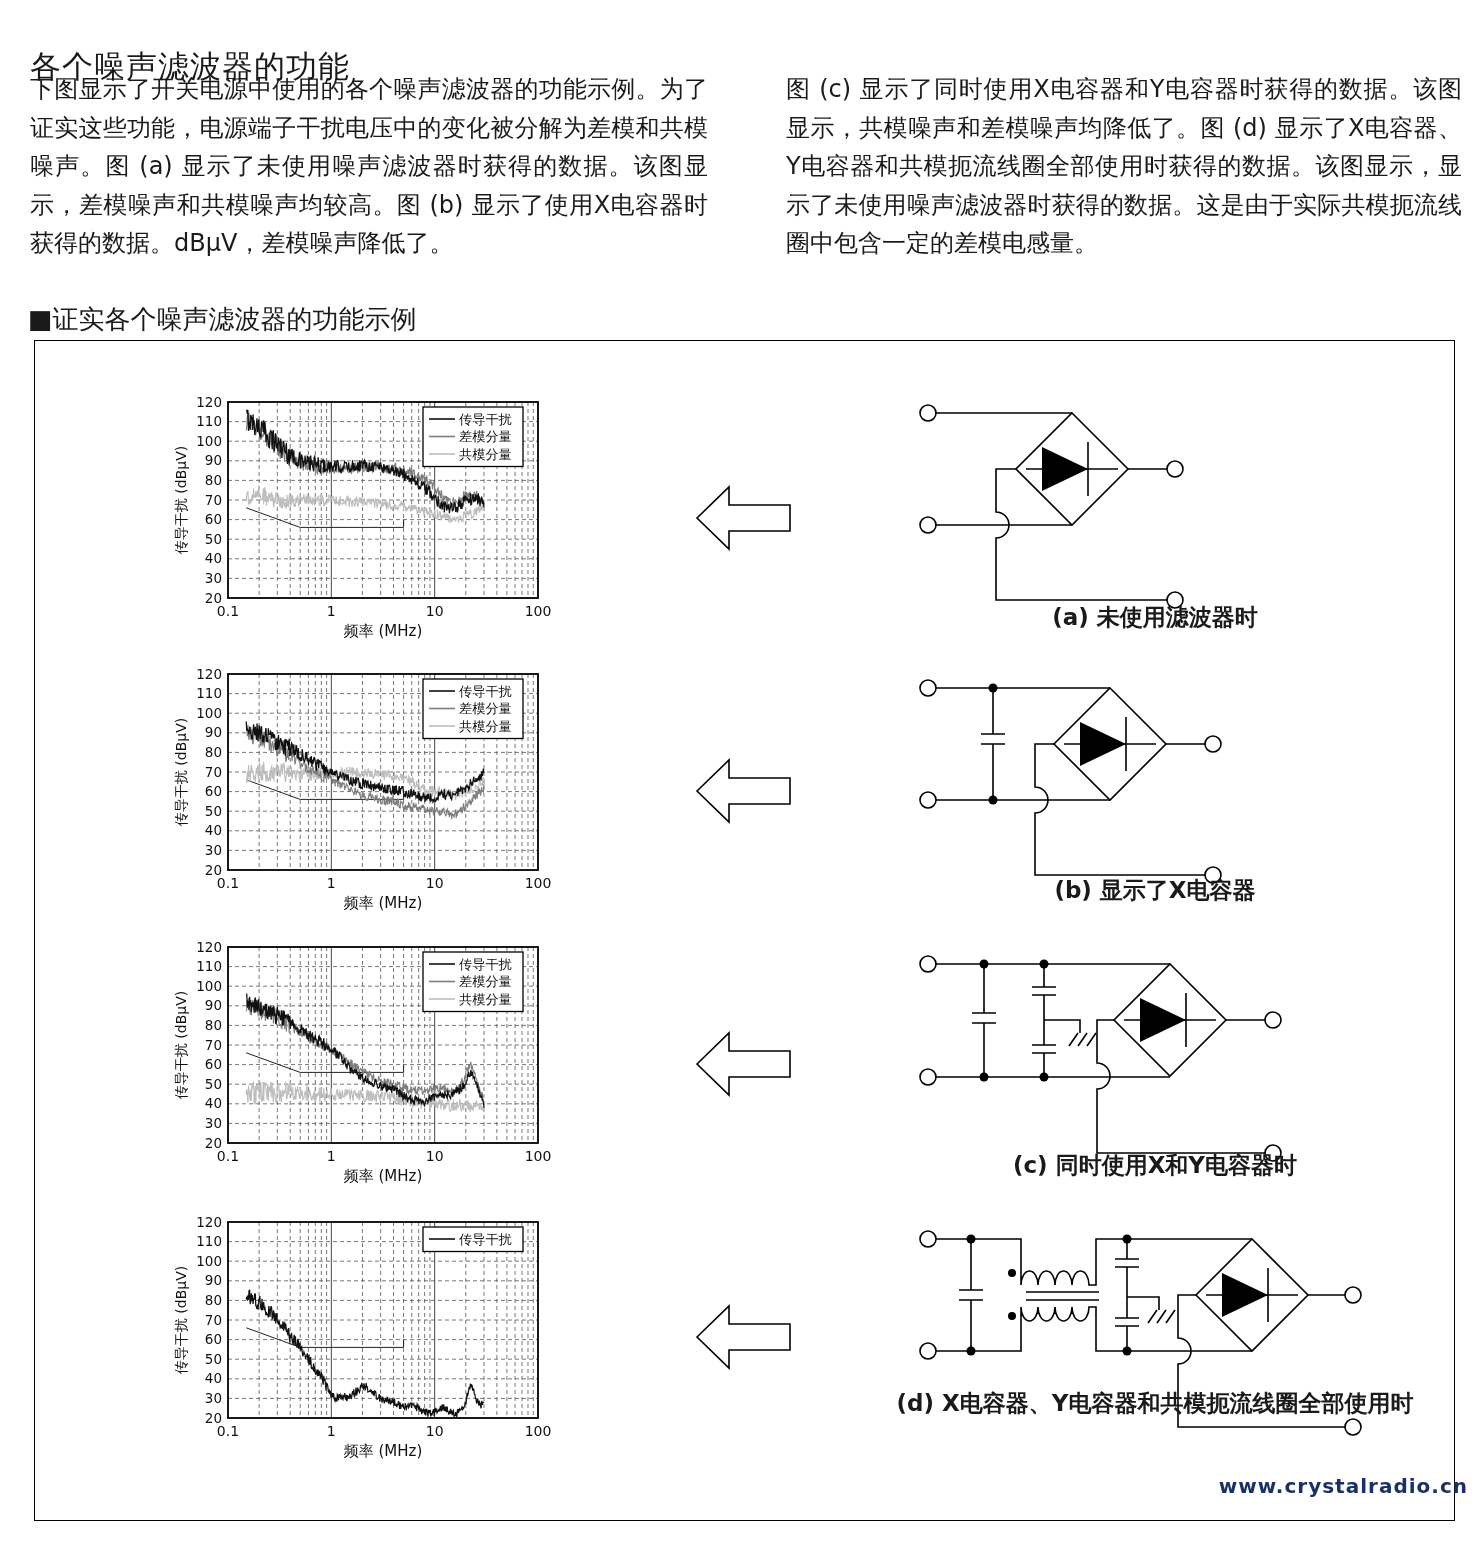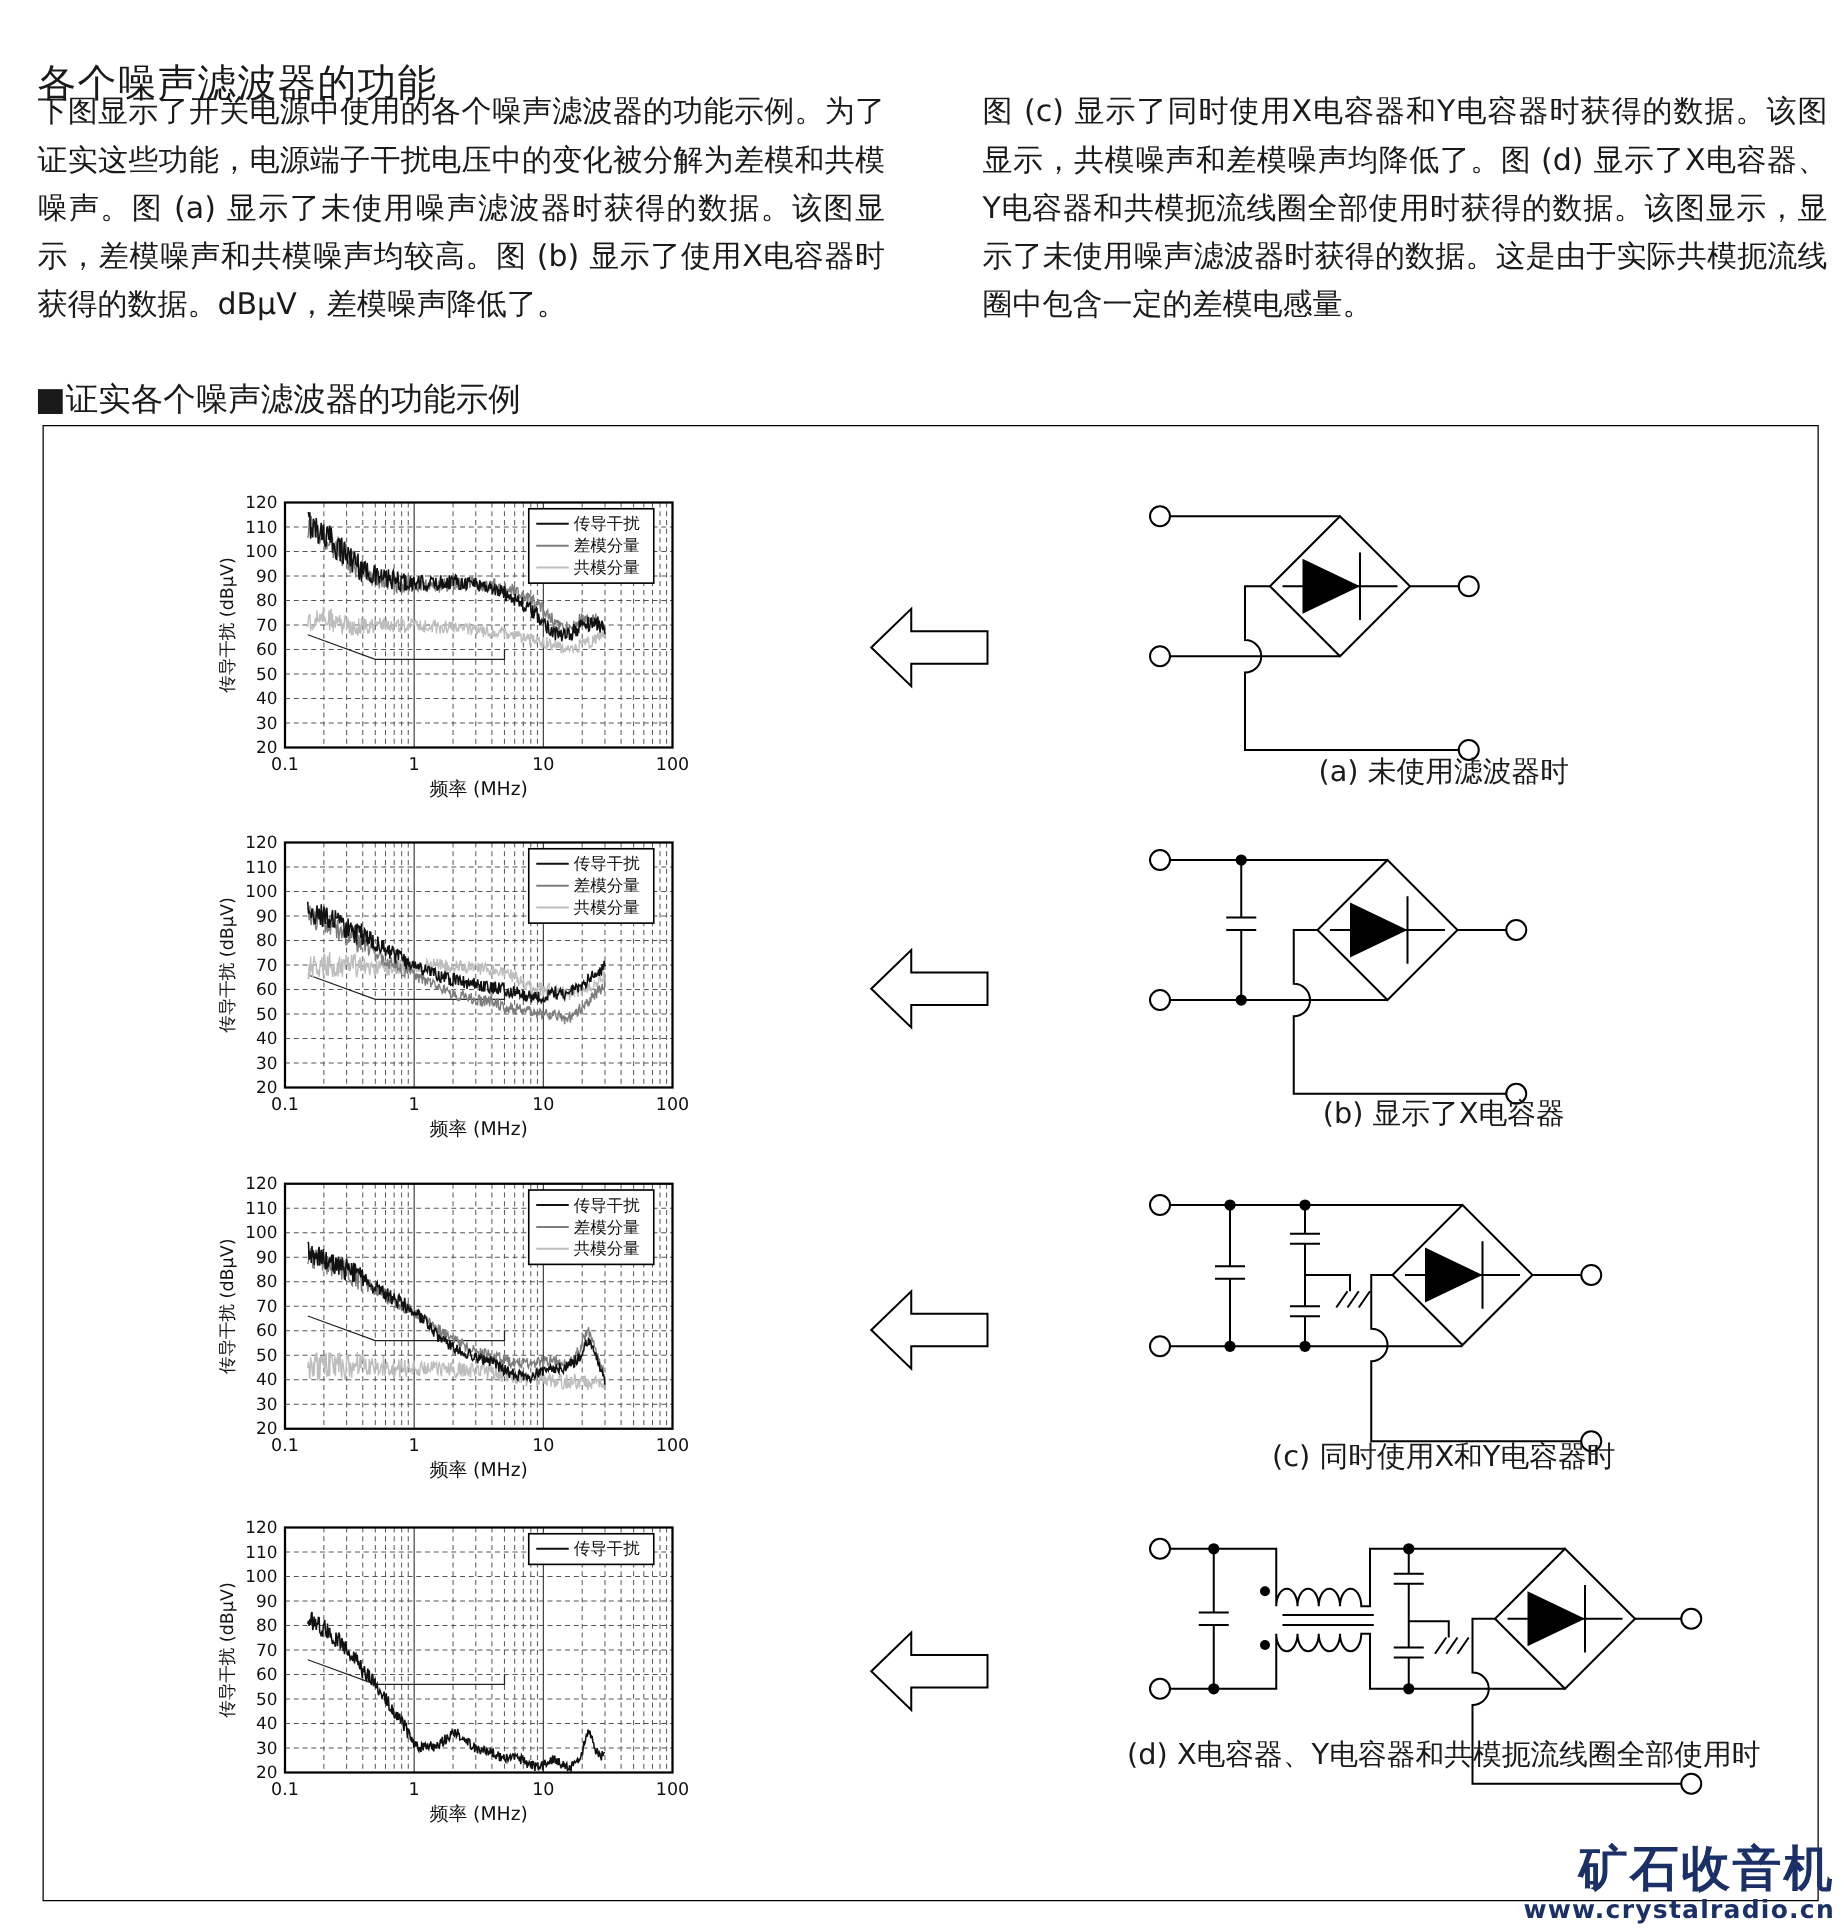--- a/index.html
+++ b/index.html
@@ -8,21 +8,21 @@
   .abs{position:absolute;}
   .page-title{left:30px;top:22px;font-size:31px;letter-spacing:1px;margin-top:24px;}
   .intro{top:70px;width:678px;font-size:24px;line-height:38.5px;text-align:justify;}
   .intro-left{left:30px;}
   .intro-right{left:786px;width:676px;}
   .section-header{left:28px;top:302px;font-size:26px;}
   .figure-box{left:34px;top:340px;width:1419px;height:1179px;border:1.5px solid #000;}
   .chart{left:170px;width:390px;height:250px;}
   .arrow{left:693px;width:100px;height:80px;}
   .circuit{left:890px;width:530px;}
-  .caption{left:890px;width:530px;text-align:center;font-size:23px;}
+  .caption{left:890px;width:530px;text-align:center;font-size:23px;font-weight:bold;}
   .ck{stroke:#000;stroke-width:1.6;fill:none;}
   .term{fill:#fff;stroke:#000;stroke-width:1.6;}
   .dot{fill:#000;stroke:none;}
   .fillblk{fill:#000;stroke:none;}
   .watermark{left:1150px;top:1476px;width:318px;text-align:right;line-height:1.05;}
   .wm-name{font-size:39px;font-weight:bold;letter-spacing:2px;}
   .wm-url{font-size:20px;font-weight:bold;letter-spacing:1px;}
 </style>
 </head>
 <body>
@@ -413,15 +413,14 @@
   <circle class="term" cx="463" cy="85" r="8"></circle>
   <circle class="term" cx="463" cy="217" r="8"></circle>
 </svg>
 
 <div class="abs caption" style="top:602px">(a) 未使用滤波器时</div>
 <div class="abs caption" style="top:875px">(b) 显示了X电容器</div>
 <div class="abs caption" style="top:1150px">(c) 同时使用X和Y电容器时</div>
 <div class="abs caption" style="top:1388px">(d) X电容器、Y电容器和共模扼流线圈全部使用时</div>
 
 <div class="abs watermark" style="color: rgb(27, 48, 103);">
-  <div class="wm-name">矿石收音机</div>
   <div class="wm-url">www.crystalradio.cn</div>
 </div>
 
 </body></html>

